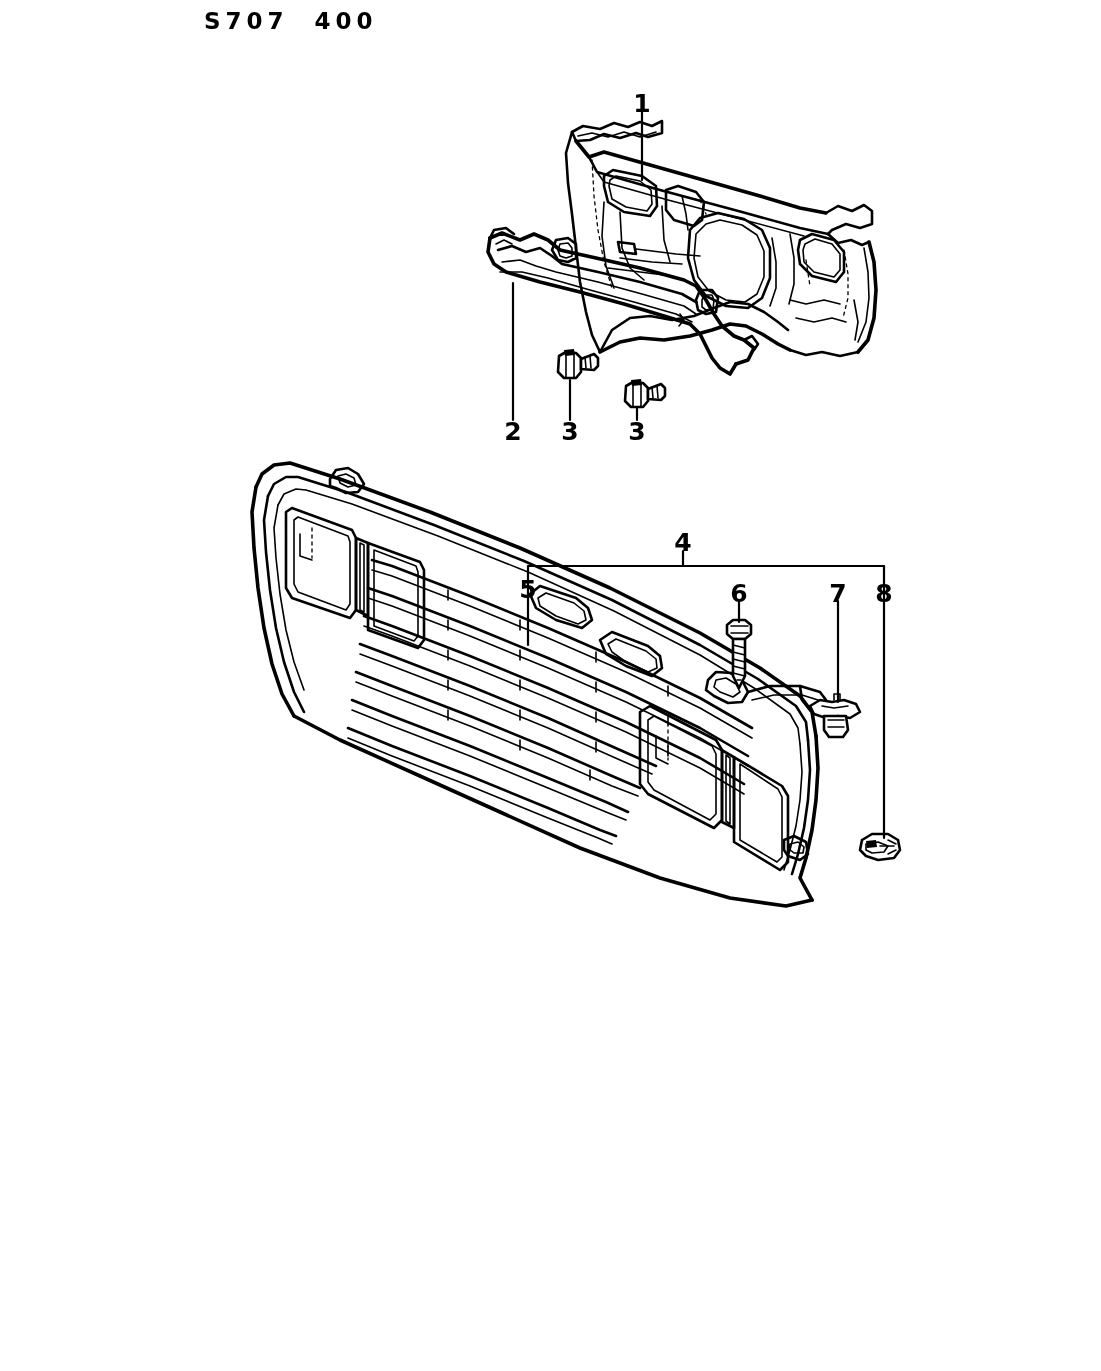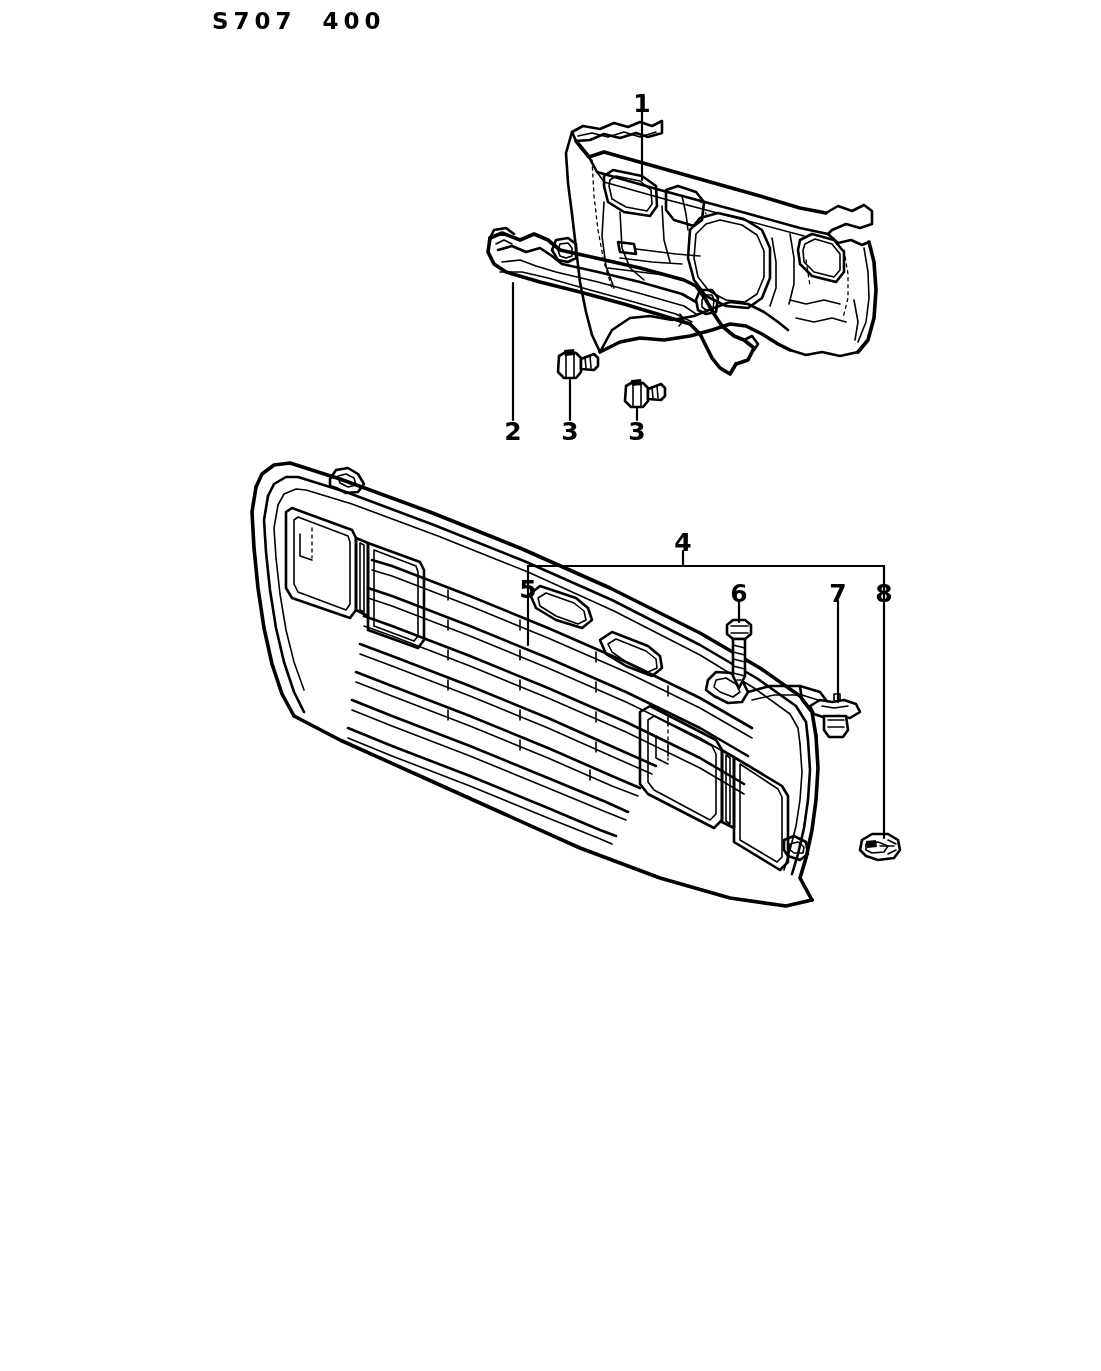--- a/index.html
+++ b/index.html
@@ -17,21 +17,21 @@
   }
   #page {
     position: absolute;
     left: 0; top: 0;
     width: 1101px;
     height: 1371px;
     background: #ffffff;
   }
   .header-code {
     position: absolute;
-    left: 212px;
+    left: 204px;
     top: 8px;
     font-family: "DejaVu Sans", sans-serif;
     font-size: 23px;
     font-weight: bold;
     letter-spacing: 5px;
     color: #000000;
     white-space: pre;
   }
   #diagram-svg {
     position: absolute;

